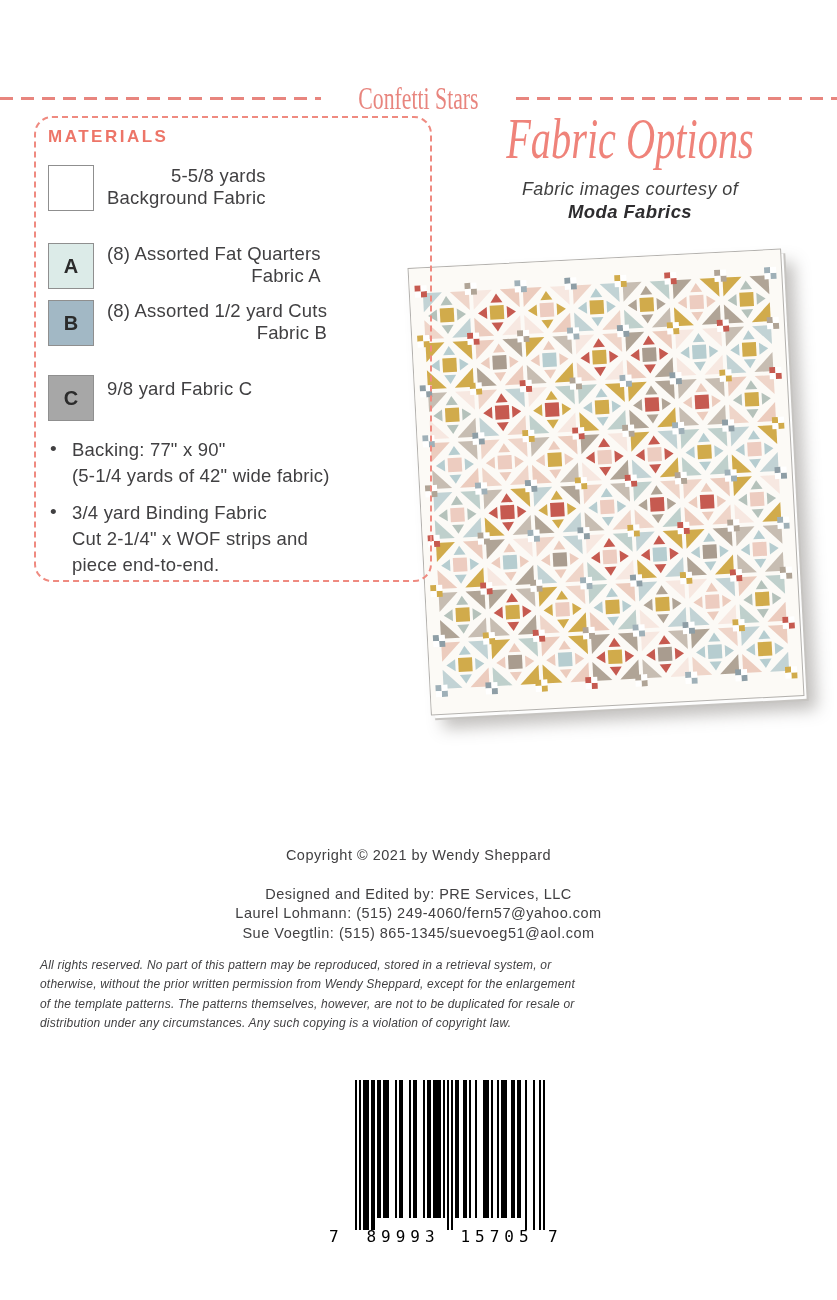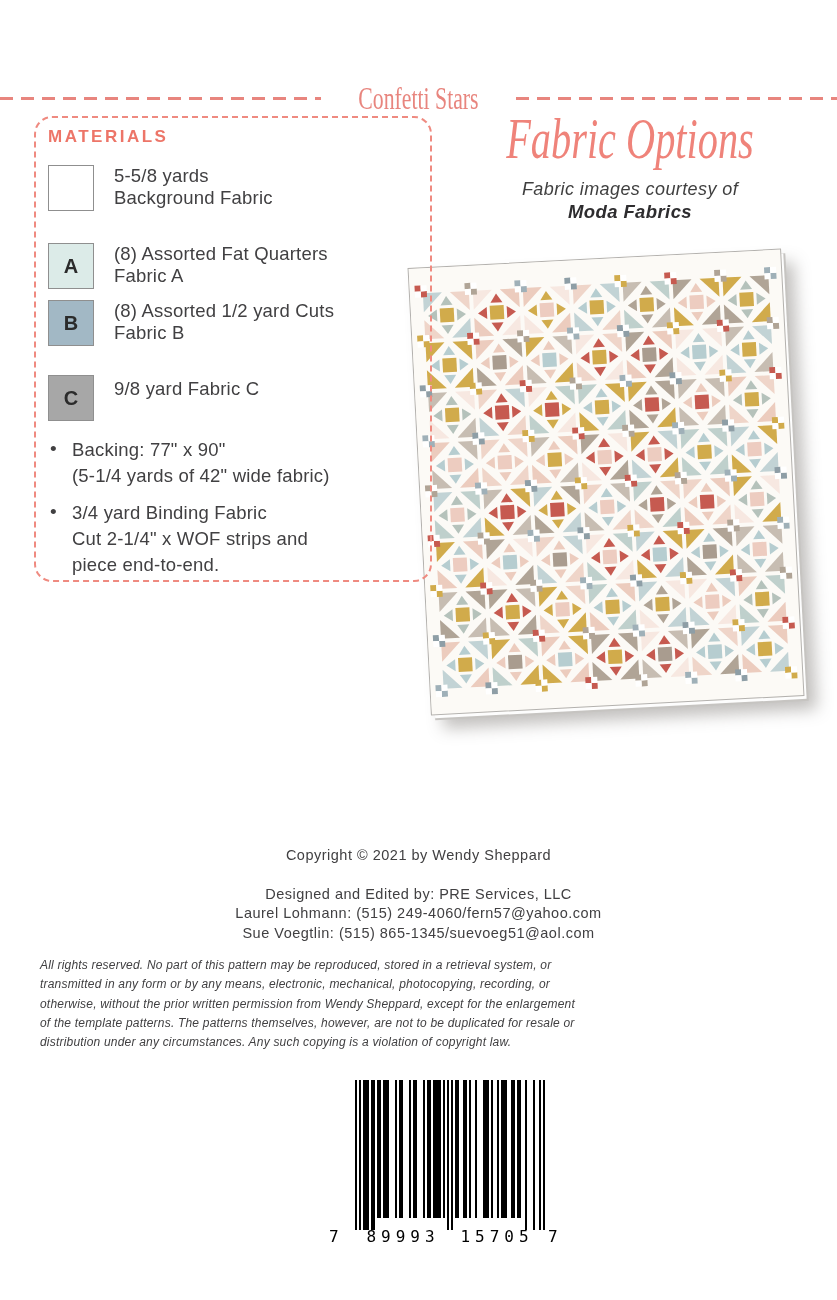--- a/index.html
+++ b/index.html
@@ -9,21 +9,21 @@
   
   .topline{position:absolute;top:34px;left:0;right:0;height:36px;display:flex;align-items:center;gap:9px;margin-top:46px;}
   .dashline{height:3px;flex:1;background:repeating-linear-gradient(90deg,#e8857e 0 13px,transparent 13px 21px);}
   .cover-title{font-family:"Liberation Serif",serif;font-size:32px;color:#e8857e;white-space:nowrap;
                transform:scaleX(.68);transform-origin:center;line-height:1;}
 
   
   .materials{position:absolute;left:34px;top:116px;width:398px;height:466px;box-sizing:border-box;
              border:2px dashed #ef8a80;border-radius:18px;padding:9px 12px;background:transparent;z-index:3;}
   .materials h2{margin:0;font-size:17px;font-weight:bold;letter-spacing:2.5px;color:#ed7568;}
-  .mat-item{display:flex;gap:20px;align-items:flex-start;}
+  .mat-item{display:flex;gap:13px;align-items:flex-start;text-align:right;}
   .swatch{width:46px;height:46px;border:1px solid #8f8f8f;box-sizing:border-box;flex:none;
           display:flex;align-items:center;justify-content:center;
           font-size:20px;font-weight:bold;color:#2b2b2b;background:#fff;}
   .mat-text{font-size:18.5px;line-height:22px;letter-spacing:.2px;}
   .bullets{margin-top:16px;}
   .bullet{position:relative;padding-left:24px;font-size:18.5px;line-height:26px;letter-spacing:.2px;}
   .bullet + .bullet{margin-top:11px;}
   .dot{position:absolute;left:2px;top:-1px;font-size:19px;}
 
   
@@ -923,21 +923,20 @@
   <div class="copyright">Copyright © 2021 by Wendy Sheppard</div>
 
   <div class="credits">
     <div>Designed and Edited by: PRE Services, LLC</div>
     <div>Laurel Lohmann: (515) 249-4060/fern57@yahoo.com</div>
     <div>Sue Voegtlin: (515) 865-1345/suevoeg51@aol.com</div>
   </div>
 
   <div class="legal">
     <div>All rights reserved. No part of this pattern may be reproduced, stored in a retrieval system, or</div>
-    <div>transmitted in any form or by any means, electronic, mechanical, photocopying, recording, or</div>
     <div>otherwise, without the prior written permission from Wendy Sheppard, except for the enlargement</div>
     <div>of the template patterns. The patterns themselves, however, are not to be duplicated for resale or</div>
     <div>distribution under any circumstances. Any such copying is a violation of copyright law.</div>
   </div>
 
   <div class="barcode">
     <svg id="barcode-svg" width="200" height="152" viewBox="0 0 200 152">
         <rect x="10" y="2" width="2" height="150" fill="#000"></rect>
         <rect x="14" y="2" width="2" height="150" fill="#000"></rect>
         <rect x="18" y="2" width="2" height="150" fill="#000"></rect>

